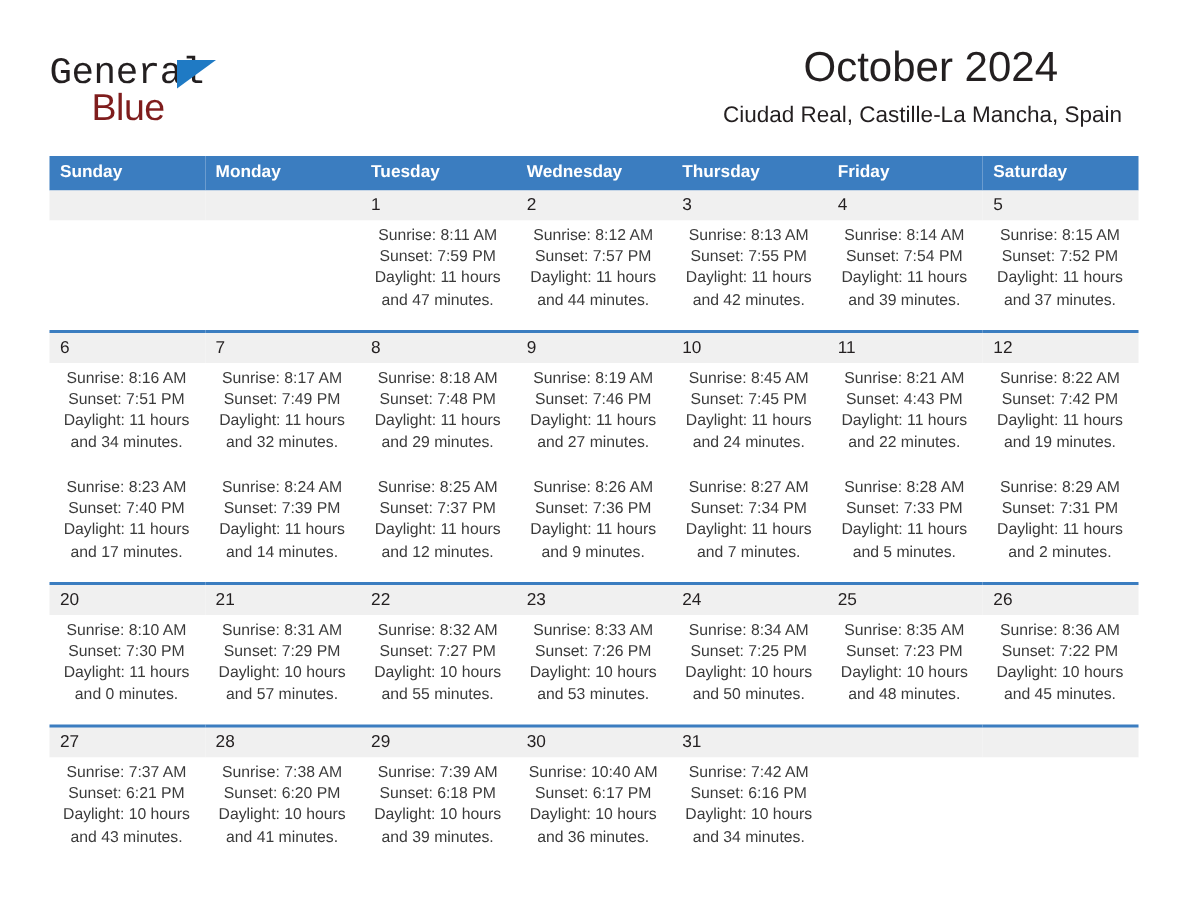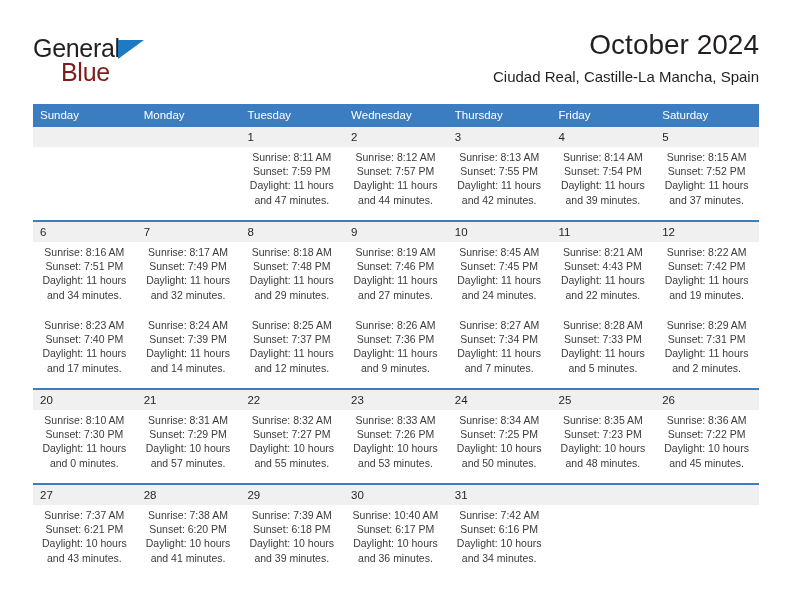--- a/index.html
+++ b/index.html
@@ -36,21 +36,21 @@
     width: 180px;
     height: 58px;
   }
   .logo-general {
     position: absolute;
     left: 0;
     top: 0;
     font-size: 25px;
     letter-spacing: -0.3px;
     color: #231f20;
-    font-family: Liberation Sans, sans-serif;
+    font-family: Liberation Mono, monospace;
   }
   .logo-blue {
     position: absolute;
     left: 28px;
     top: 24px;
     font-size: 25px;
     letter-spacing: -0.3px;
     color: #7f1d1d;
     font-family: "Liberation Sans", sans-serif;
     text-align: right;
@@ -62,54 +62,54 @@
     width: 0;
     height: 0;
     border-left: 26px solid #1f7ac4;
     border-bottom: 19px solid transparent;
   }
 
   .title-block {
     position: absolute;
     right: 0;
     top: 0;
-    text-align: right;
+    text-align: center;
   }
   .cal-title {
     font-size: 28px;
     line-height: 34px;
     color: #231f20;
     font-weight: normal;
     margin: 0;
     white-space: nowrap;
   }
   .cal-subtitle {
     font-size: 15px;
     line-height: 22px;
     color: #231f20;
-    margin: 4px 0 0 0;
+    margin: 4px 11px 0 0;
     white-space: nowrap;
   }
 
   
   .calendar {
     position: absolute;
     left: 33px;
     top: 104px;
     width: 726px;
     border-collapse: collapse;
     table-layout: fixed;
   }
   .calendar col { width: 103.71px; }
 
   .cal-head th {
     background: #3b7dc0;
     color: #ffffff;
     font-size: 11.5px;
-    font-weight: normal;
+    font-weight: bold;
     text-align: left;
     padding: 5px 0 5px 7px;
     height: 11px;
     line-height: 13px;
     border: 0;
   }
 
   .daynum-row td {
     background: #f0f0f0;
     font-size: 11.5px;

